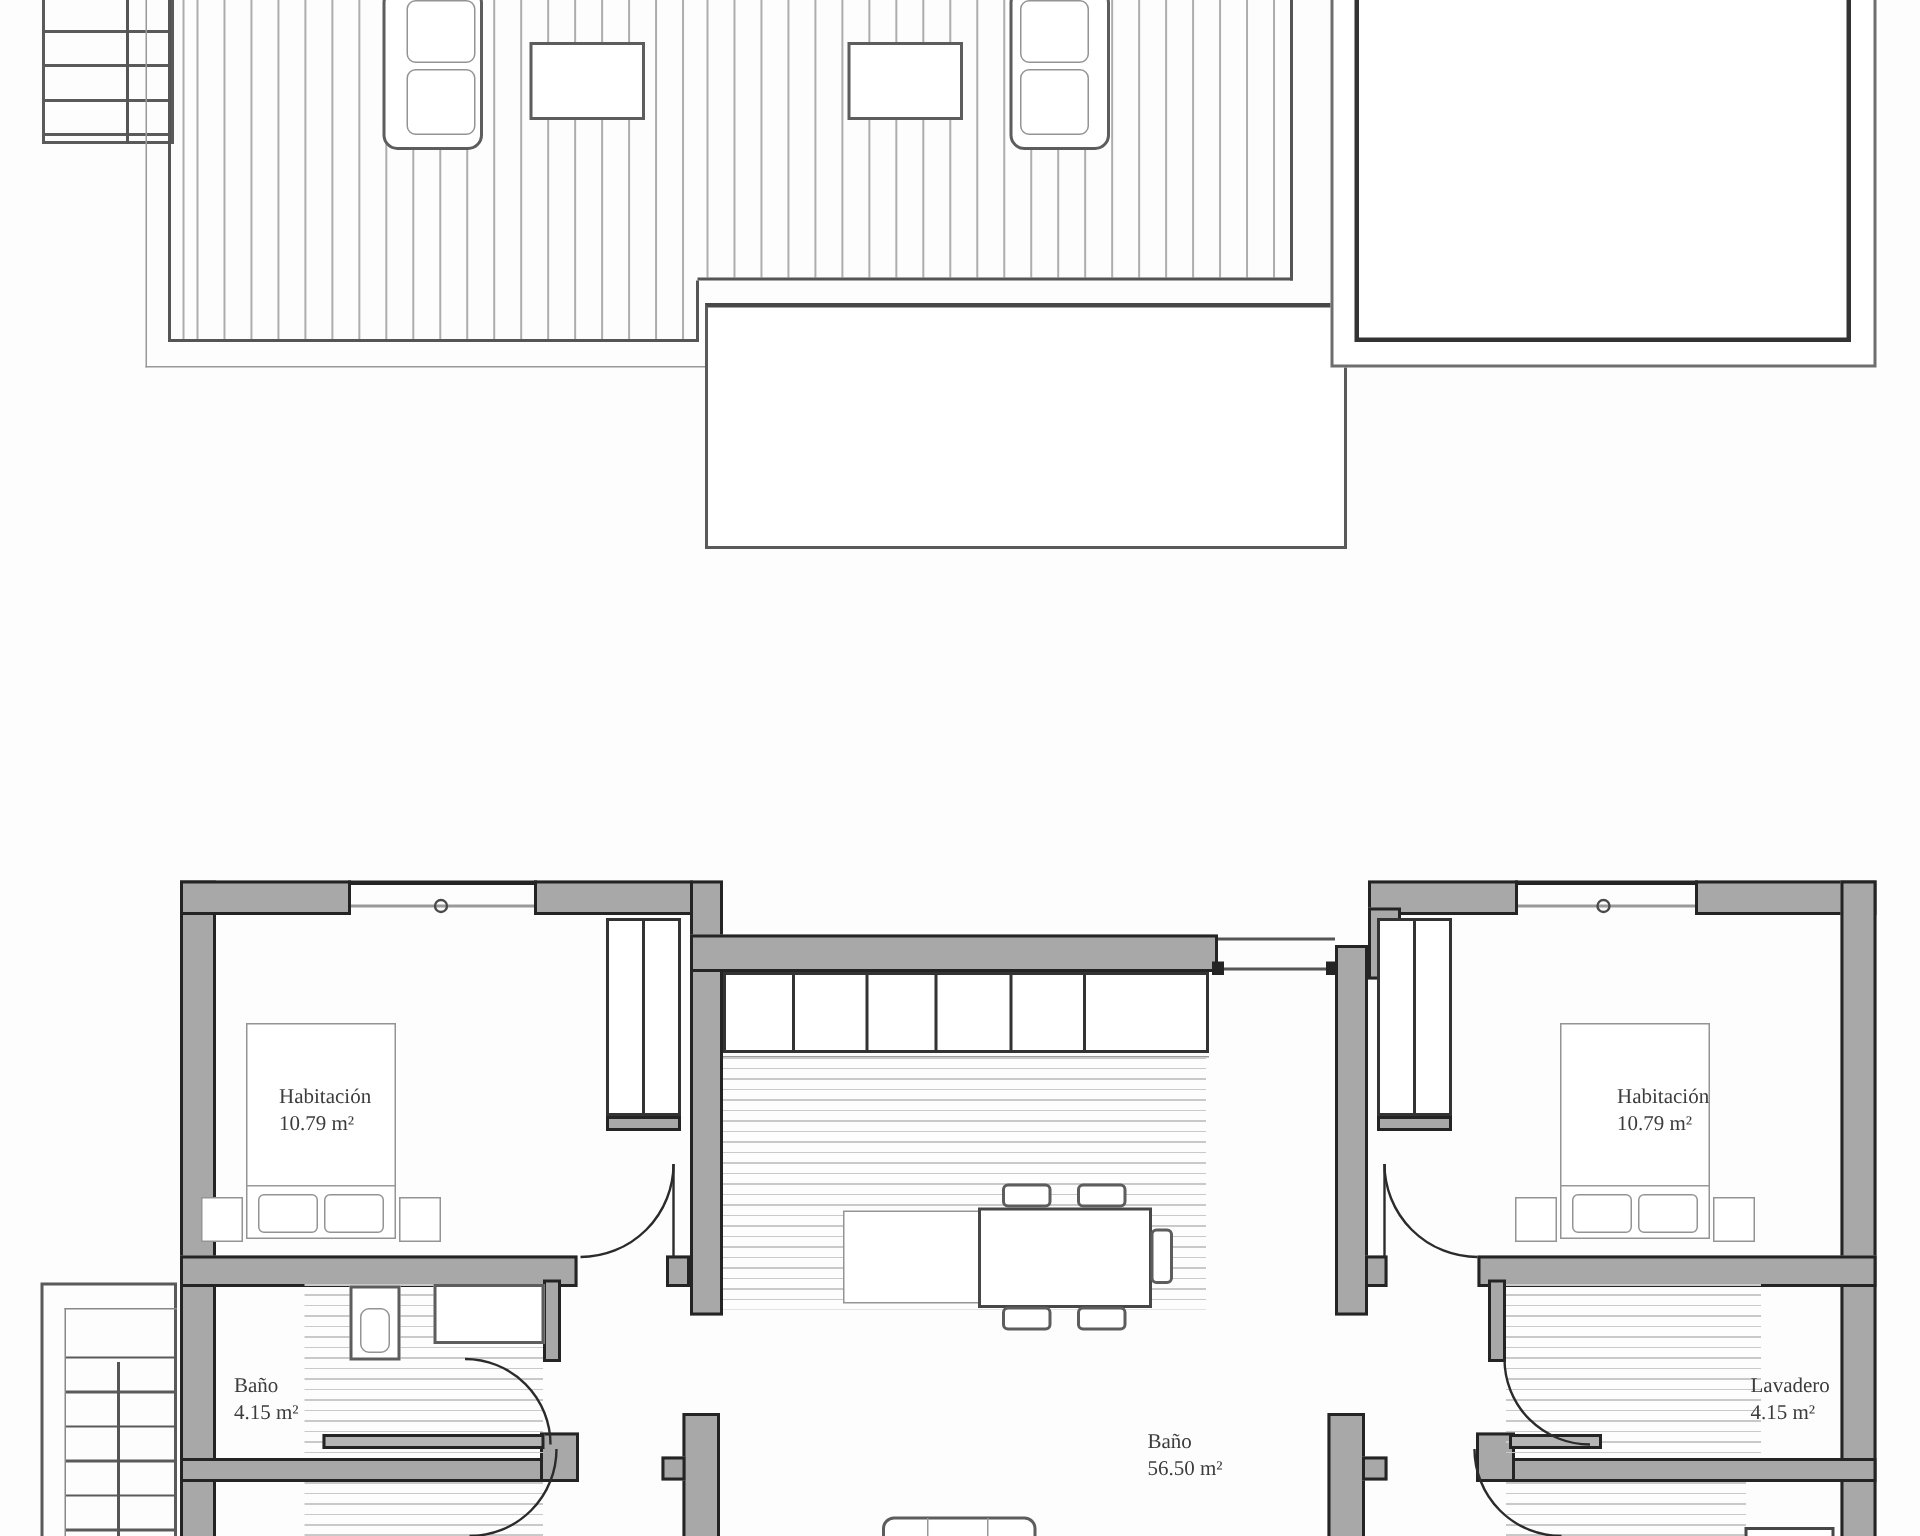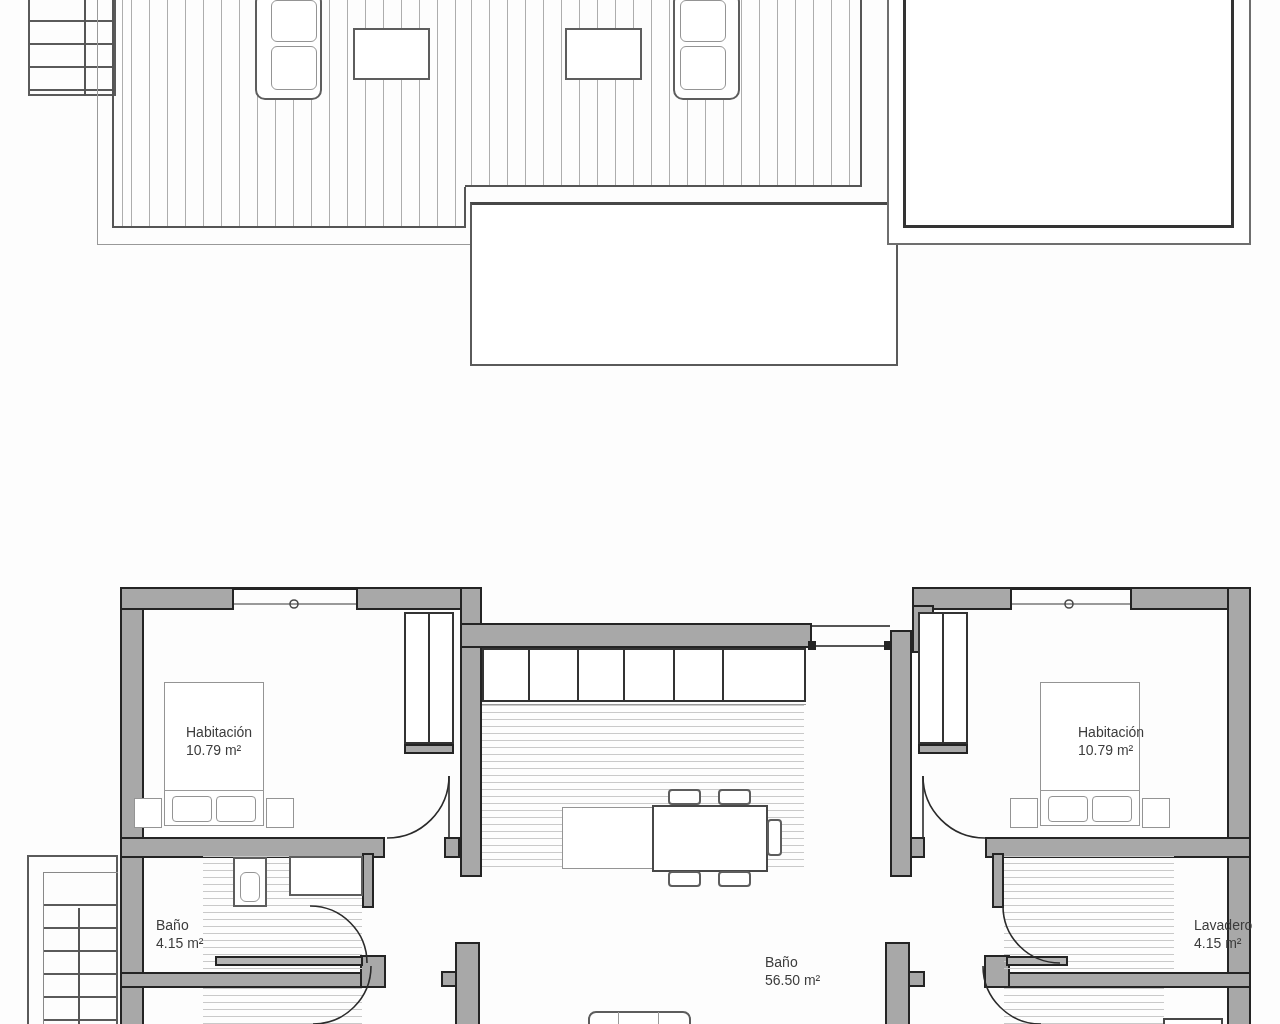--- a/index.html
+++ b/index.html
@@ -1,17 +1,17 @@
 <!DOCTYPE html>
 <html><head>
 <meta charset="utf-8">
 <style>
   html,body{margin:0;padding:0;background:#fff}
   .canvas{position:relative;width:1280px;height:1024px;background:#fdfdfd;
-          font-family:Liberation Sans, sans-serif;overflow:hidden}
+          font-family:Liberation Serif, serif;overflow:hidden}
   .abs{position:absolute;box-sizing:border-box}
   
   .w{position:absolute;box-sizing:border-box;background:#a8a8a8;border:2px solid #242424}
   
   .furn{position:absolute;box-sizing:border-box;background:#fff;border:2px solid #5d5d5d}
   .furn.lt{border-width:1px;border-color:#949494}
   .ln{position:absolute;background:#555}
   .ln.lt{background:#999}
   .planks{background-image:repeating-linear-gradient(90deg,#adadad 0 1px,transparent 1px 18px)}
   .stripes{background-image:repeating-linear-gradient(180deg,#c9c9c9 0 1px,transparent 1px 7px)}
@@ -160,21 +160,21 @@
       <span style="display:block">10.79 m²</span>
     </div>
     <div class="label" style="left:1078px;top:323px">
       <span style="display:block">Habitación</span>
       <span style="display:block">10.79 m²</span>
     </div>
     <div class="label" style="left:156px;top:516px">
       <span style="display:block">Baño</span>
       <span style="display:block">4.15 m²</span>
     </div>
-    <div class="label" style="left:1194px;top:516px">
+    <div class="label" style="left:1167px;top:516px">
       <span style="display:block">Lavadero</span>
       <span style="display:block">4.15 m²</span>
     </div>
     <div class="label" style="left:765px;top:553px">
       <span style="display:block">Baño</span>
       <span style="display:block">56.50 m²</span>
     </div>
   </div>
 
   <svg class="overlay" width="1280" height="1024" viewBox="0 0 1280 1024">

